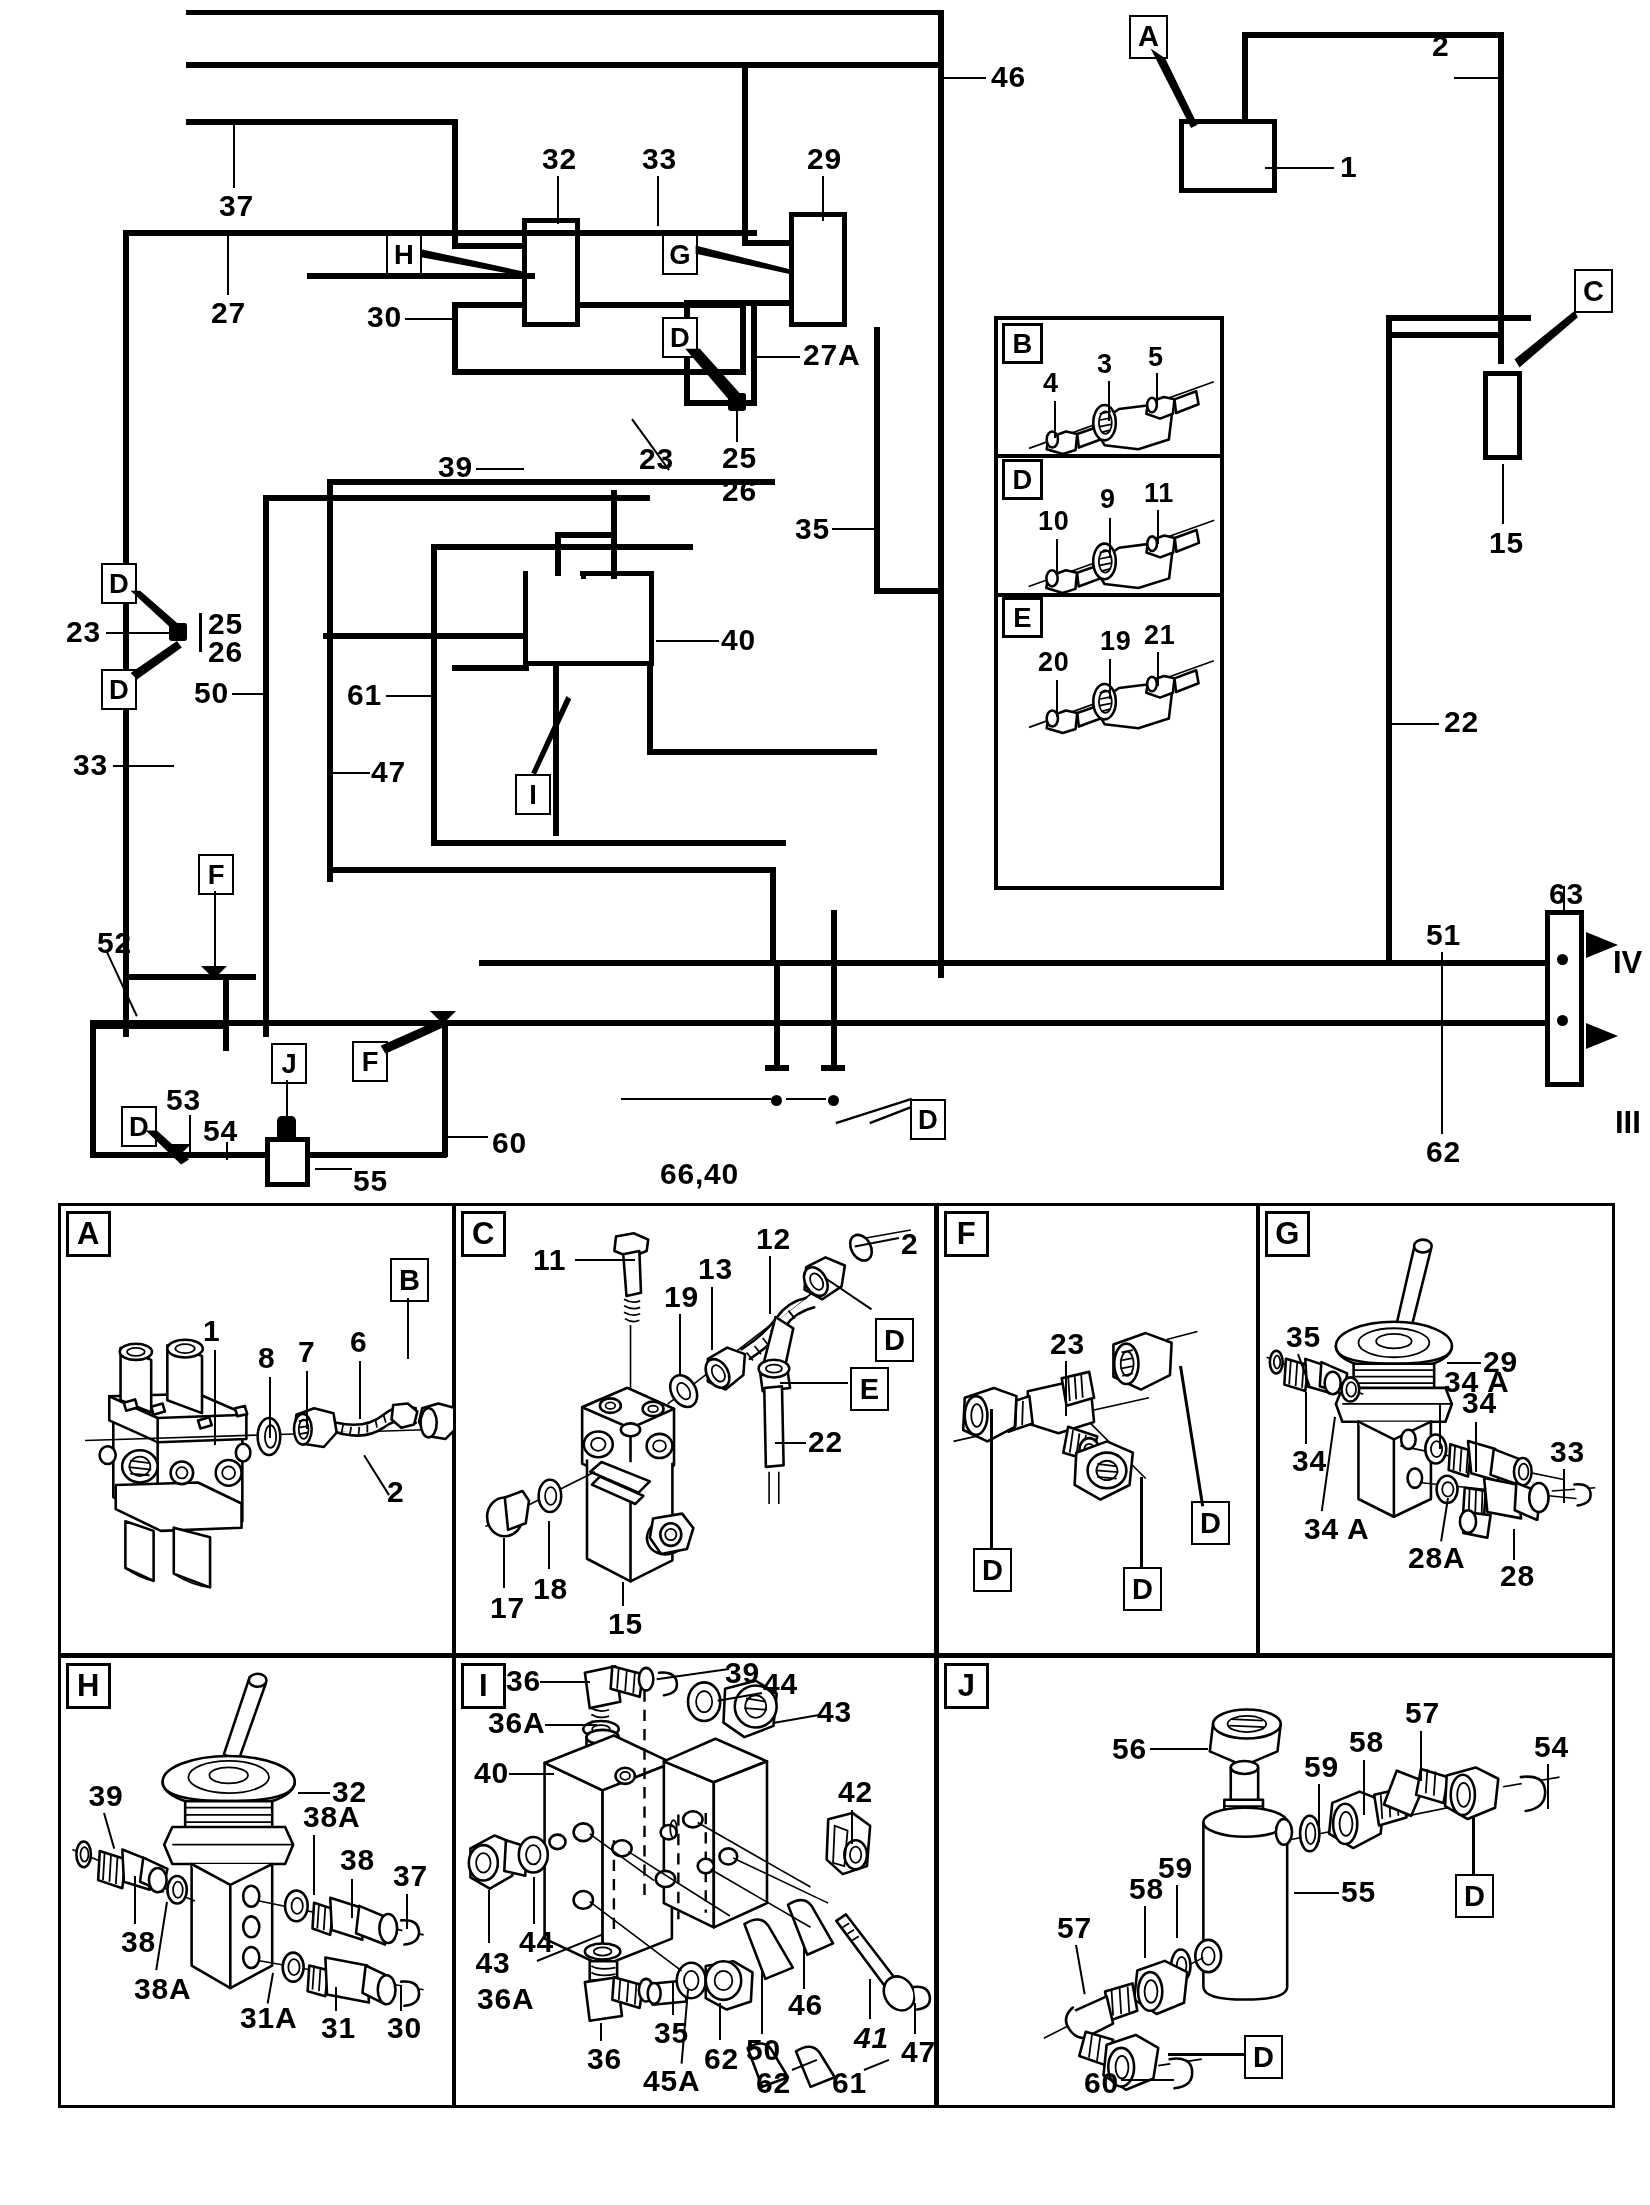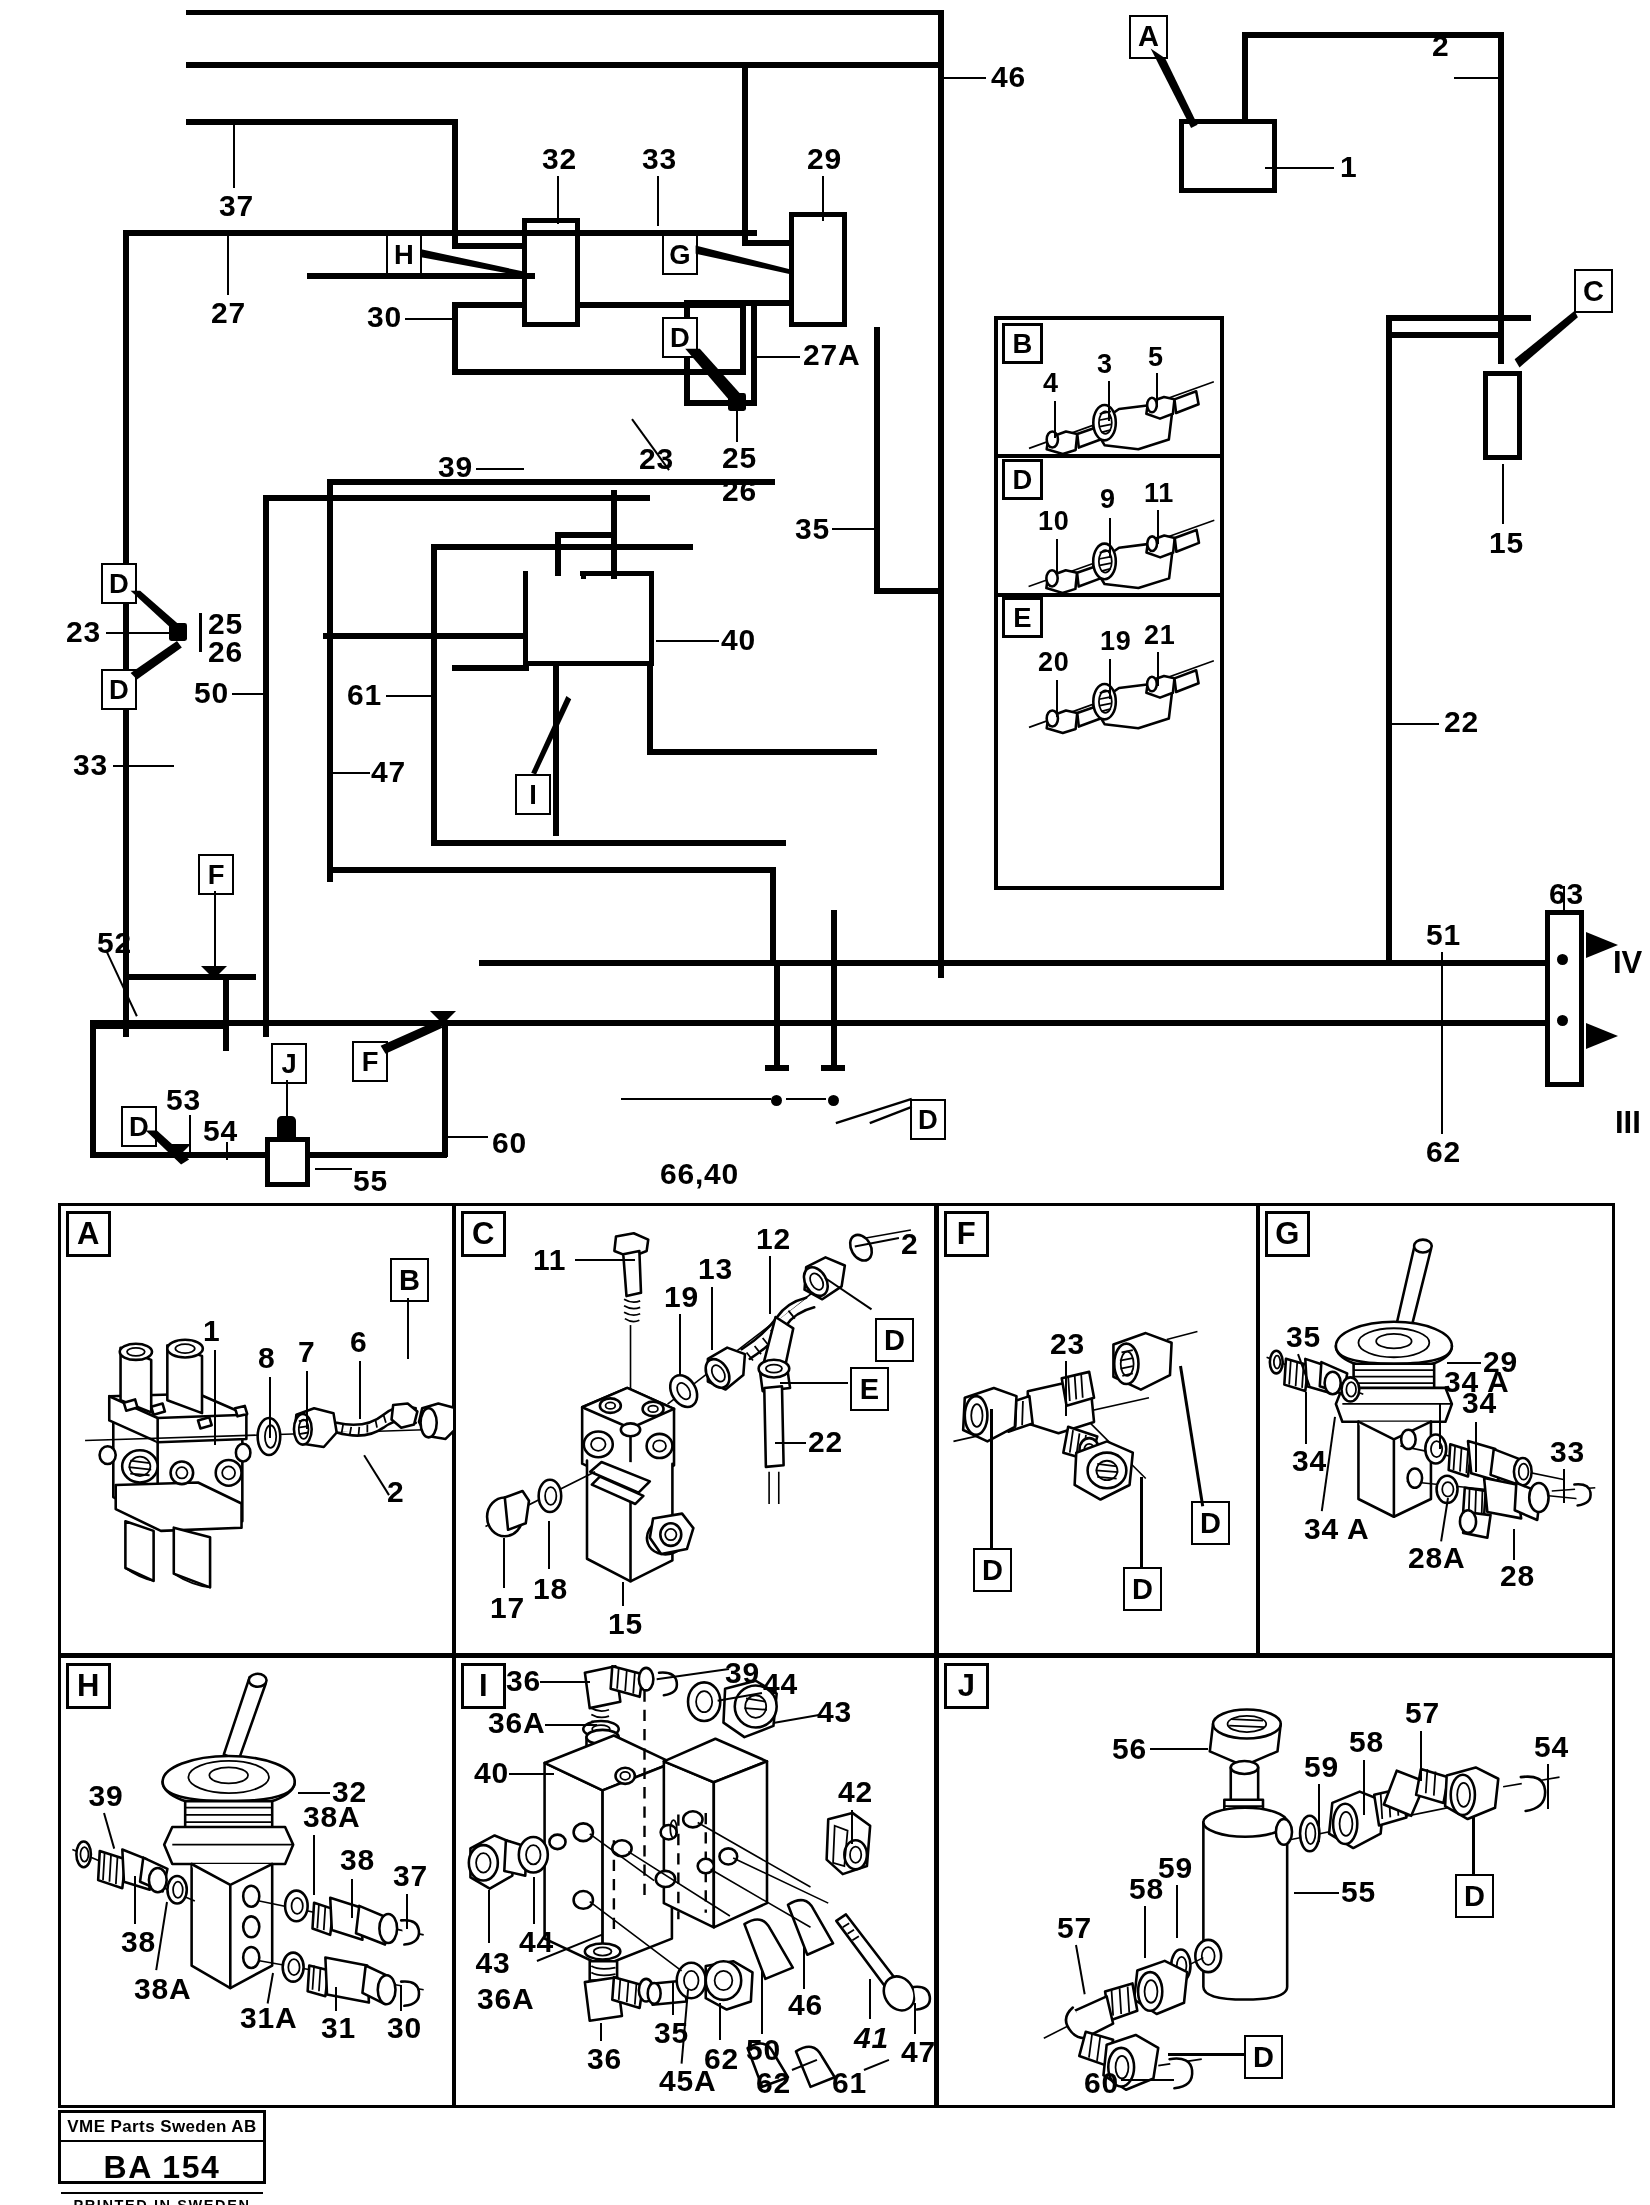--- a/index.html
+++ b/index.html
@@ -979,21 +979,21 @@
 
     <div class="num" style="left:21px;top:326px;">36A</div>
     <div class="abs" style="left:81px;top:302px;width:71px;height:2.4px;background:#000;transform:rotate(-22deg);transform-origin:0 50%;"></div>
 
     <div class="num" style="left:131px;top:386px;">36</div>
     <div class="abs" style="left:144px;top:365px;width:2.4px;height:18px;background:#000;"></div>
 
     <div class="num" style="left:198px;top:360px;">35</div>
     <div class="abs" style="left:216px;top:323px;width:2.4px;height:34px;background:#000;"></div>
 
-    <div class="num" style="left:187px;top:408px;margin-left:16px;">45A</div>
+    <div class="num" style="left:187px;top:408px;">45A</div>
     <div class="abs" style="left:231px;top:332px;width:2.4px;height:74px;background:#000;transform:rotate(5deg);transform-origin:50% 0;"></div>
 
     <div class="num" style="left:248px;top:386px;">62</div>
     <div class="abs" style="left:263px;top:345px;width:2.4px;height:37px;background:#000;"></div>
 
     <div class="num" style="left:290px;top:377px;">50</div>
     <div class="abs" style="left:305px;top:313px;width:2.4px;height:63px;background:#000;"></div>
 
     <div class="num" style="left:300px;top:410px;">62</div>
     <div class="abs" style="left:336px;top:411px;width:27.4px;height:2.4px;background:#000;transform:rotate(-22deg);transform-origin:0 50%;"></div>
@@ -1100,20 +1100,15 @@
     <div class="num" style="left:145px;top:410px;">60</div>
     <div class="abs" style="left:182px;top:421px;width:53px;height:2.4px;background:#000;"></div>
 
     <div class="refbox r2" style="left:516px;top:216px;">D</div>
     <div class="abs" style="left:533px;top:158px;width:3.2px;height:60px;background:#000;"></div>
 
     <div class="refbox r2" style="left:305px;top:377px;">D</div>
     <div class="abs" style="left:229px;top:395px;width:76px;height:3.2px;background:#000;"></div>
   </div>
 
-  <div class="titleblock" style="left:58px;top:2110px;width:208px;height:74px;">
-    <div class="tb-top">VME Parts Sweden AB</div>
-    <div class="tb-mid">BA  154</div>
-    <div class="tb-bot">PRINTED IN SWEDEN</div>
-  </div>
 
 </div>
 
 
 </body></html>

